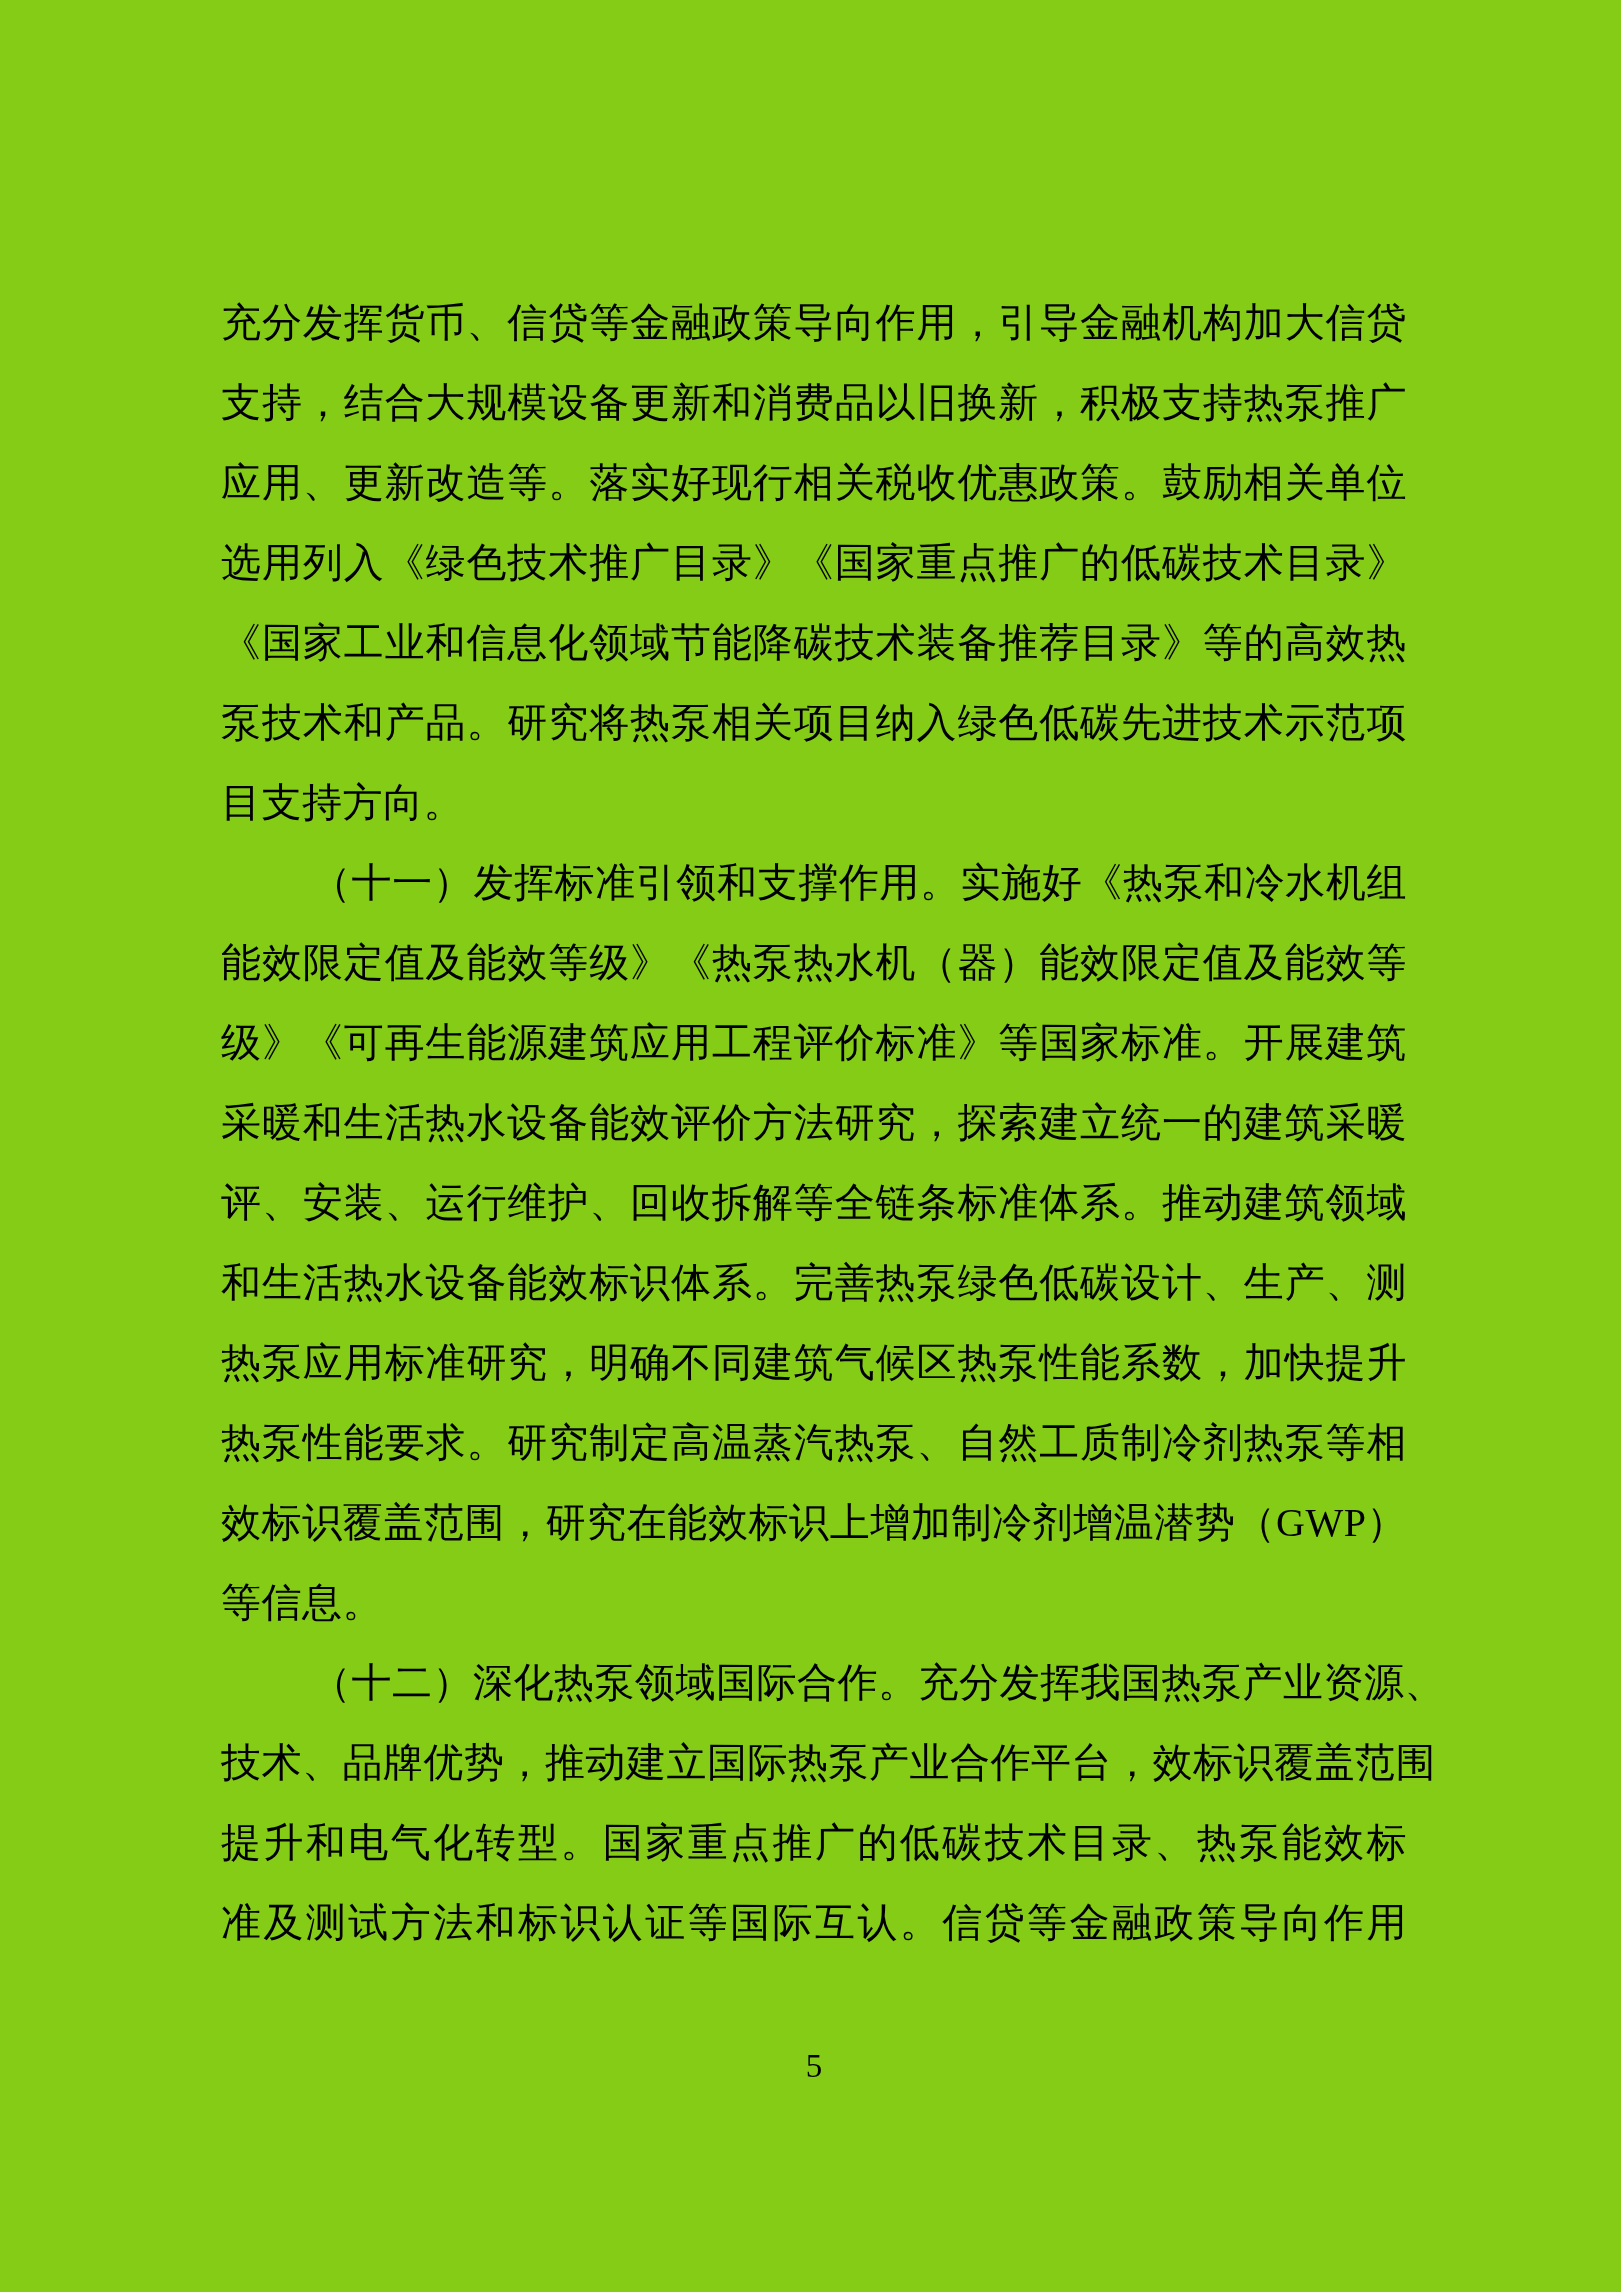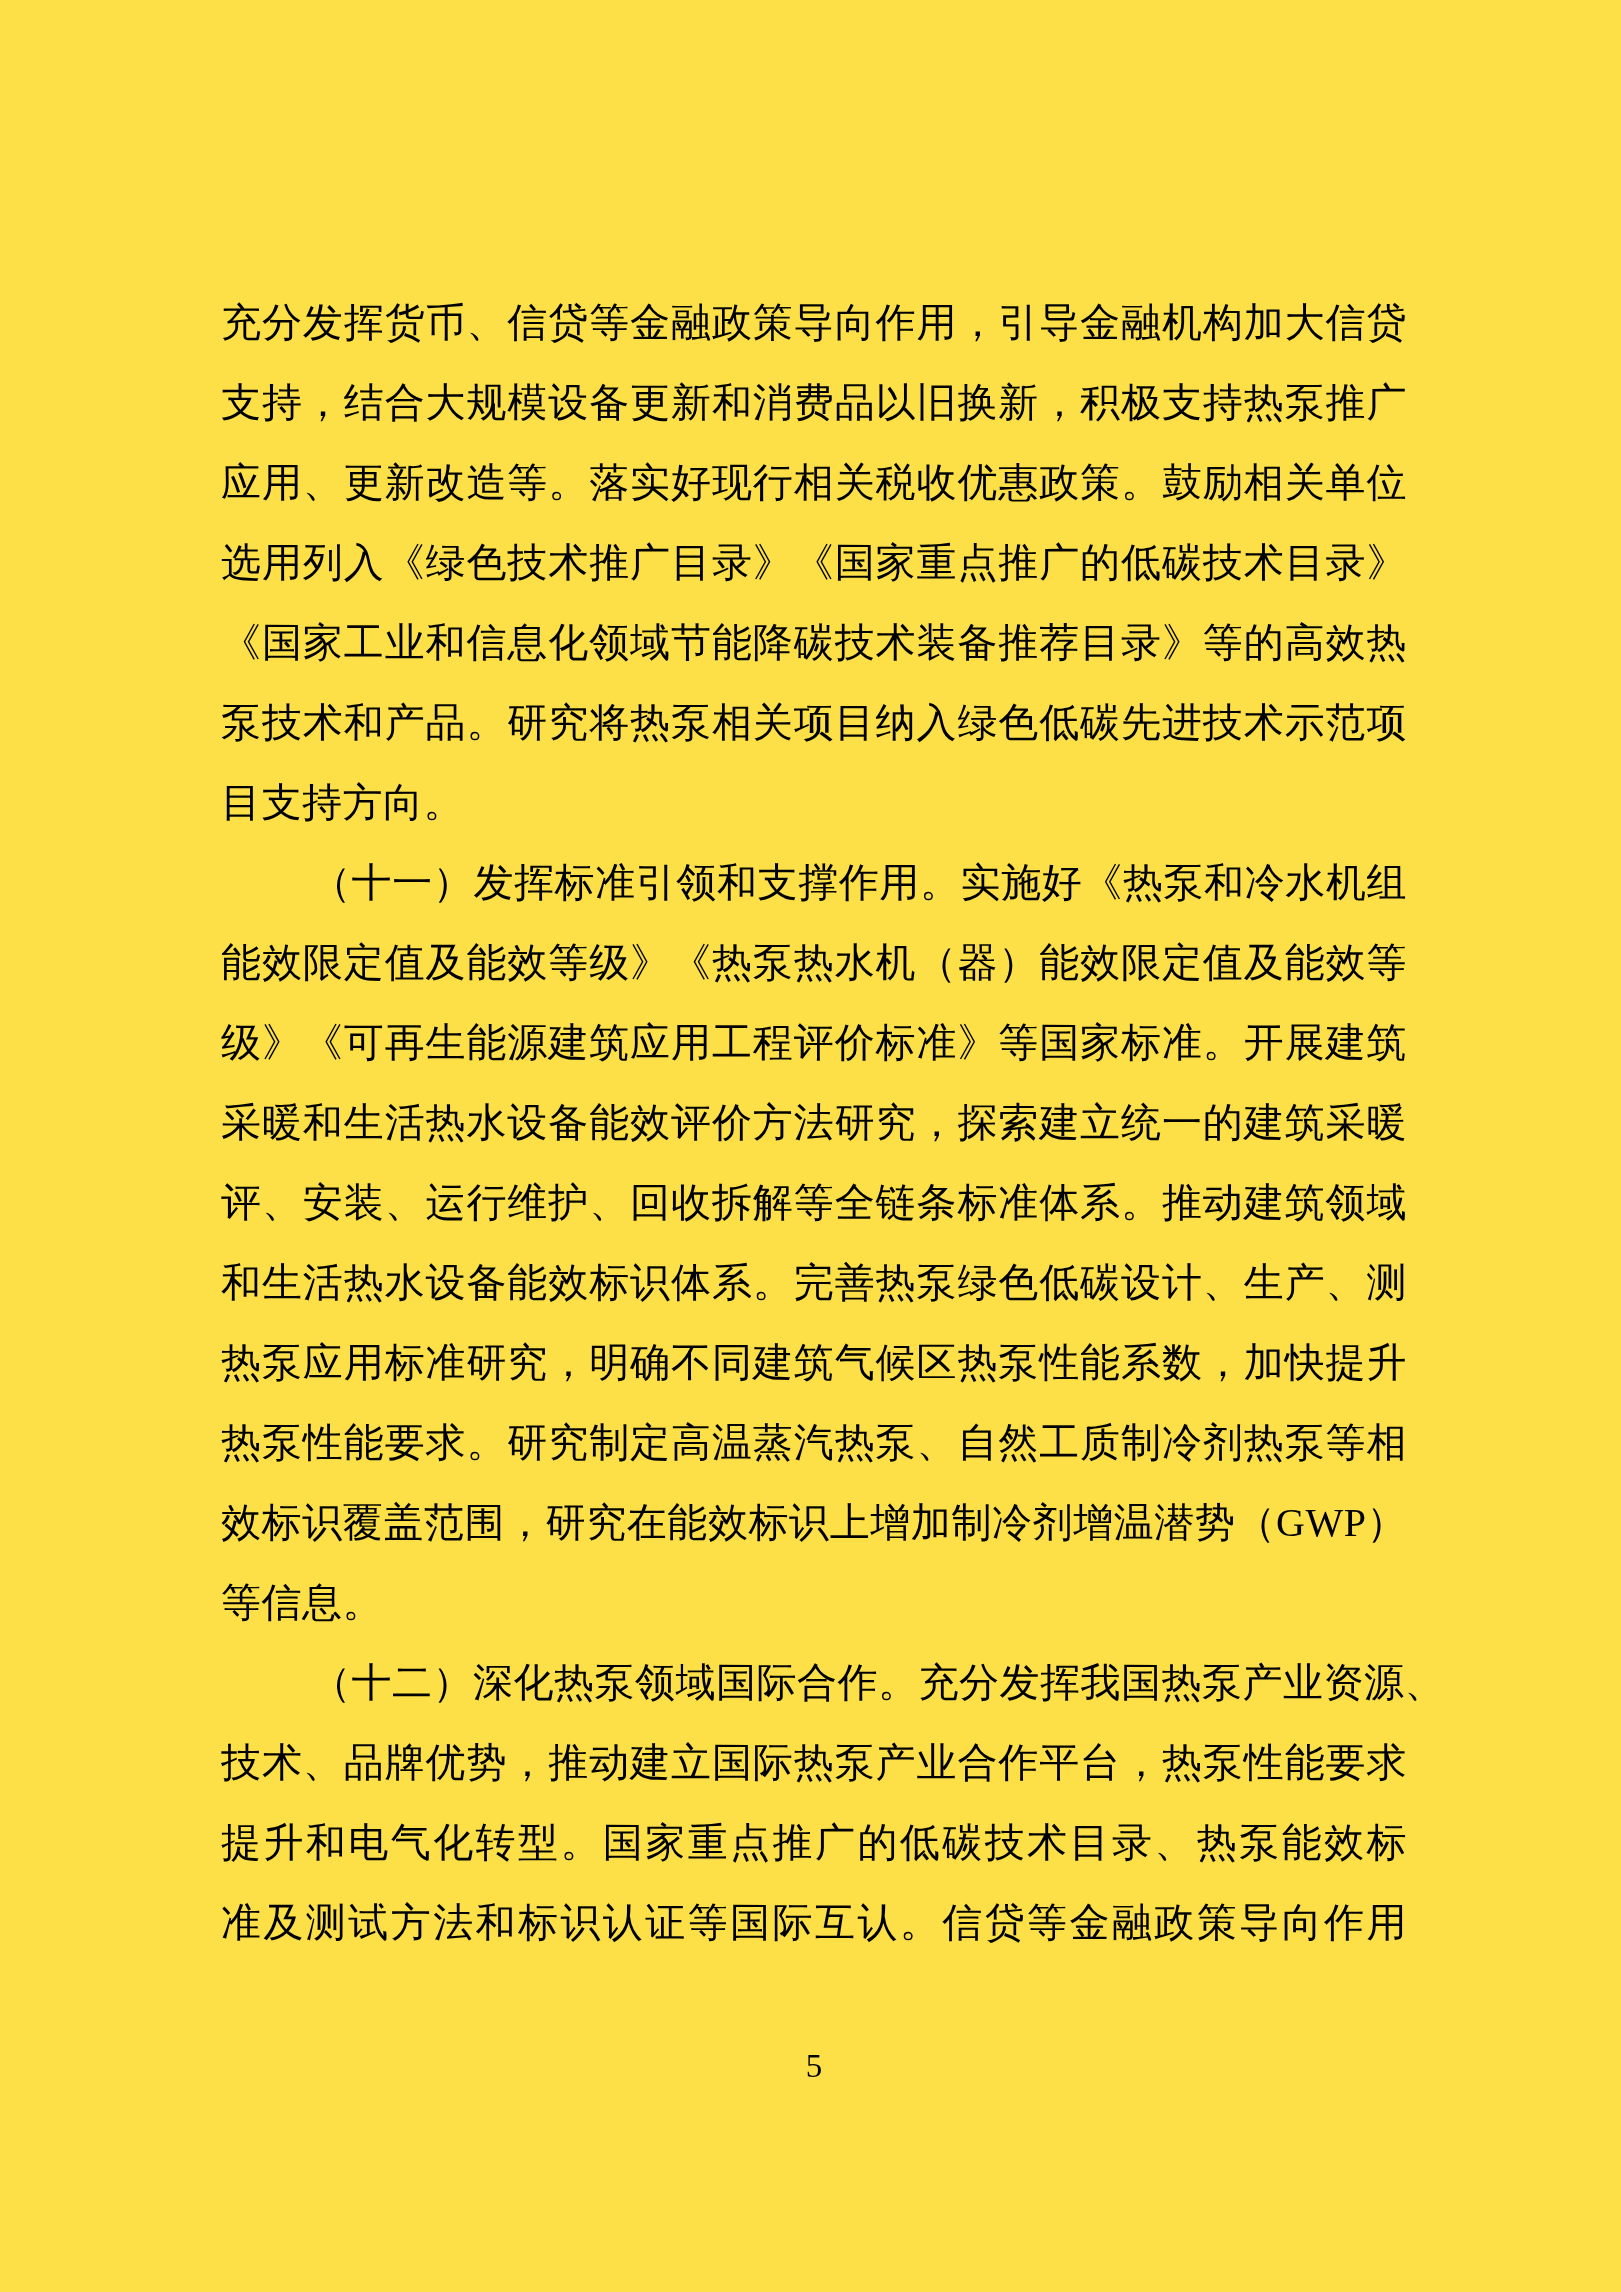--- a/index.html
+++ b/index.html
@@ -4,21 +4,21 @@
 <style>
   html, body {
     margin: 0;
     padding: 0;
     background: #e8e8e8;
   }
   .page {
     position: relative;
     width: 1621px;
     height: 2293px;
-    background: #fde047;
+    background: #84cc16;
     margin: 0 auto;
     overflow: hidden;
     font-family: "Liberation Serif", "DejaVu Serif", serif;
     color: #000000;
   }
   .textblock {
     position: absolute;
     left: 221px;
     top: 283px;
     width: 1186px;
@@ -70,19 +70,19 @@
     <div class="line">能效限定值及能效等级》《热泵热水机（器）能效限定值及能效等</div>
     <div class="line">级》《可再生能源建筑应用工程评价标准》等国家标准。开展建筑</div>
     <div class="line">采暖和生活热水设备能效评价方法研究，探索建立统一的建筑采暖</div>
     <div class="line">评、安装、运行维护、回收拆解等全链条标准体系。推动建筑领域</div>
     <div class="line">和生活热水设备能效标识体系。完善热泵绿色低碳设计、生产、测</div>
     <div class="line">热泵应用标准研究，明确不同建筑气候区热泵性能系数，加快提升</div>
     <div class="line">热泵性能要求。研究制定高温蒸汽热泵、自然工质制冷剂热泵等相</div>
     <div class="line">效标识覆盖范围，研究在能效标识上增加制冷剂增温潜势（GWP）</div>
     <div class="line short">等信息。</div>
     <div class="line indent"><span class="bold">（十二）深化热泵领域国际合作。</span><span>充分发挥我国热泵产业资源、</span></div>
-    <div class="line">技术、品牌优势，推动建立国际热泵产业合作平台，热泵性能要求</div>
+    <div class="line">技术、品牌优势，推动建立国际热泵产业合作平台，效标识覆盖范围</div>
     <div class="line">提升和电气化转型。国家重点推广的低碳技术目录、热泵能效标</div>
     <div class="line">准及测试方法和标识认证等国际互认。信贷等金融政策导向作用</div>
   </div>
   <div class="footer">5</div>
 </div>
 
 
 </body></html>

